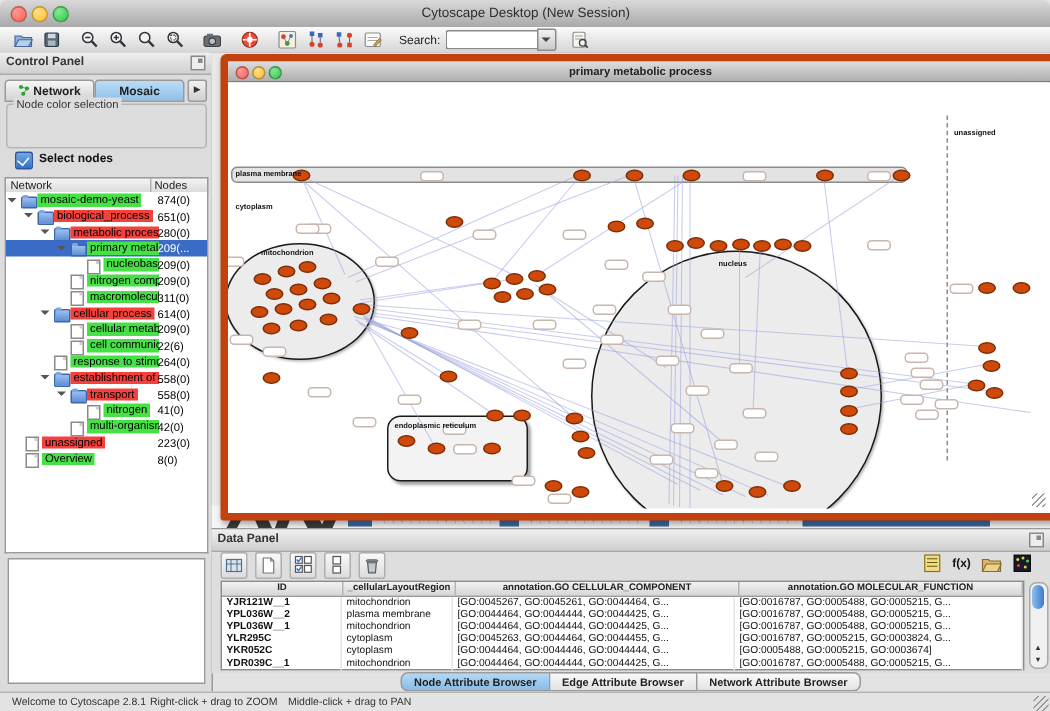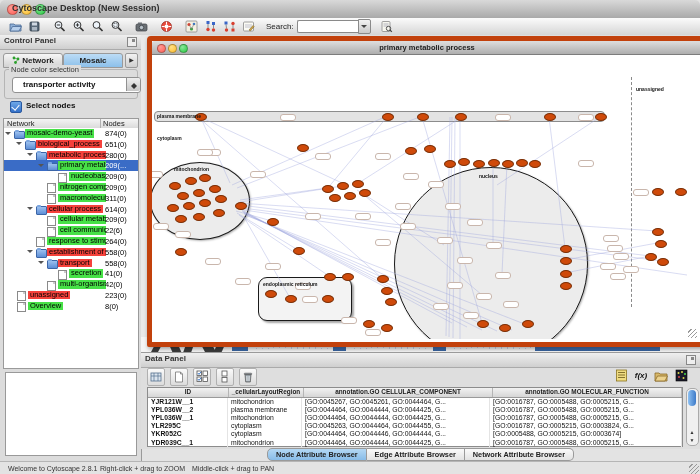--- a/index.html
+++ b/index.html
@@ -6,21 +6,21 @@
   body{width:700px;height:474px;font-family:"Liberation Sans",sans-serif;background:#9a9a9a;}
   .app{position:absolute;left:0;top:0;width:700px;height:474px;background:#e3e3e3;}
 
   
   .titlebar{position:absolute;left:0;top:0;width:700px;height:18px;
     background:linear-gradient(#d9d9d9,#a9a9a9);border-bottom:1px solid #6f6f6f;border-radius:5px 5px 0 0;}
   .light{position:absolute;top:4px;width:9px;height:9px;border-radius:50%;border:0.5px solid rgba(0,0,0,.25);}
   .light.r{left:7px;background:radial-gradient(circle at 35% 30%,#ff9a92,#ff5f57);}
   .light.y{left:21px;background:radial-gradient(circle at 35% 30%,#ffe084,#febc2e);}
   .light.g{left:35px;background:radial-gradient(circle at 35% 30%,#8ae89a,#28c840);}
-  .app-title{position:absolute;left:12px;right:0;top:3px;text-align:left;font-size:9px;font-weight:bold;color:#2e2e2e;}
+  .app-title{position:absolute;left:1px;right:0;top:3px;text-align:center;font-size:9px;font-weight:normal;color:#2e2e2e;}
 
   
   .toolbar{position:absolute;left:0;top:18px;width:700px;height:17px;display:flex;align-items:center;
     background:linear-gradient(#fbfbfb,#d5d5d5);border-bottom:1px solid #8d8d8d;}
   .tbtn{height:13px;width:13px;margin:0 3px;flex:0 0 auto;}
   .tsep{width:6px;flex:0 0 auto;}
   .search-label{font-size:8px;color:#222;margin:0 3px 0 8px;}
   .search-combo{display:flex;align-items:center;height:12px;}
   .search-input{width:56px;height:11px;border:1px solid #8a8a8a;border-right:none;border-radius:2px 0 0 2px;font-size:8px;padding:0 2px;background:#fff;outline:none;}
   .search-arrow{width:11px;height:13px;background:linear-gradient(#f2f2f2,#c9c9c9);border:1px solid #8a8a8a;border-radius:0 2px 2px 0;position:relative;}
@@ -103,21 +103,21 @@
   .noval{position:absolute;width:14px;height:5px;border-radius:3px;background:#fff;border:0.6px solid #c9b6ac;z-index:4;}
   .nw-grip{position:absolute;right:1px;bottom:1px;width:9px;height:9px;z-index:7;
     background:repeating-linear-gradient(135deg,transparent 0 2px,#9a9a9a 2px 3px);}
 
   
   .data-panel{position:absolute;left:141px;top:317px;width:559px;height:96px;background:#dedede;border-top:1px solid #9a9a9a;}
   .dp-toolbar{position:absolute;left:6px;top:14px;height:19px;display:flex;align-items:center;}
   .dp-btn{width:16px;height:16px;margin-right:5px;border:1px solid #b0b0b0;border-radius:2px;background:linear-gradient(#fafafa,#dcdcdc);display:flex;align-items:center;justify-content:center;}
   .dp-right{position:absolute;right:12px;top:16px;display:flex;align-items:center;}
   .dp-rbtn{width:14px;height:13px;margin-left:6px;display:flex;align-items:center;justify-content:center;}
-  .fx{font-size:8px;font-style:italic;font-weight:bold;color:#111;}
+  .fx{font-size:8px;font-weight:bold;color:#111;}
 
   .dtable{position:absolute;left:6px;top:34px;width:534px;height:58px;background:#fff;border:1px solid #8c8c8c;font-size:6.8px;}
   .dhead{display:flex;height:8.6px;background:linear-gradient(#f2f2f2,#d6d6d6);border-bottom:1px solid #9a9a9a;font-size:6.4px;font-weight:bold;color:#222;}
   .dhead>div{border-right:1px solid #b5b5b5;text-align:center;line-height:8.6px;overflow:hidden;white-space:nowrap;}
   .drow{display:flex;height:8.2px;line-height:8.2px;color:#111;}
   .drow>div{border-right:1px solid #e4e4e4;overflow:hidden;white-space:nowrap;padding-left:3px;box-sizing:border-box;}
   .cID{width:80px;flex:0 0 auto;font-weight:bold;}
   .cRG{width:74px;flex:0 0 auto;}
   .cCC{width:188px;flex:0 0 auto;}
   .cMF{flex:1;}
@@ -292,24 +292,20 @@
           </span><span>Network</span>
         </div>
         <div class="cp-tab active">
           <span>Mosaic</span>
         </div>
         <div class="cp-tab-arrow">▶</div>
       </div>
 
       <div class="groupbox">
         <span class="group-label">Node color selection</span>
-        <div class="combo">
-          <span>transporter activity</span>
-          <div class="combo-btn"></div>
-        </div>
       </div>
 
       <div class="checkrow">
         <div class="checkbox"></div>
         <span class="check-label">Select nodes</span>
       </div>
 
       <div class="tree-head">
         <div class="c1">Network</div>
         <div class="c2">Nodes</div>
@@ -382,21 +378,21 @@
             <span class="tcount">558(0)</span>
           </div>
           <div class="trow">
             <span class="tri" style="left: 34px;"></span>
             <span class="fold" style="left: 43px;"></span>
             <span class="tlab red" style="left: 54px; max-width: 44px;">transport</span>
             <span class="tcount">558(0)</span>
           </div>
           <div class="trow">
             <span class="file" style="left: 54px;"></span>
-            <span class="tlab green" style="left: 65px; max-width: 33px;">secretion</span>
+            <span class="tlab green" style="left: 65px; max-width: 33px;">nitrogen</span>
             <span class="tcount">41(0)</span>
           </div>
           <div class="trow">
             <span class="file" style="left: 43px;"></span>
             <span class="tlab green" style="left: 54px; max-width: 44px;">multi-organism pro</span>
             <span class="tcount">42(0)</span>
           </div>
           <div class="trow">
             <span class="file" style="left: 13px;"></span>
             <span class="tlab red" style="left: 24px; max-width: 74px;">unassigned</span>

